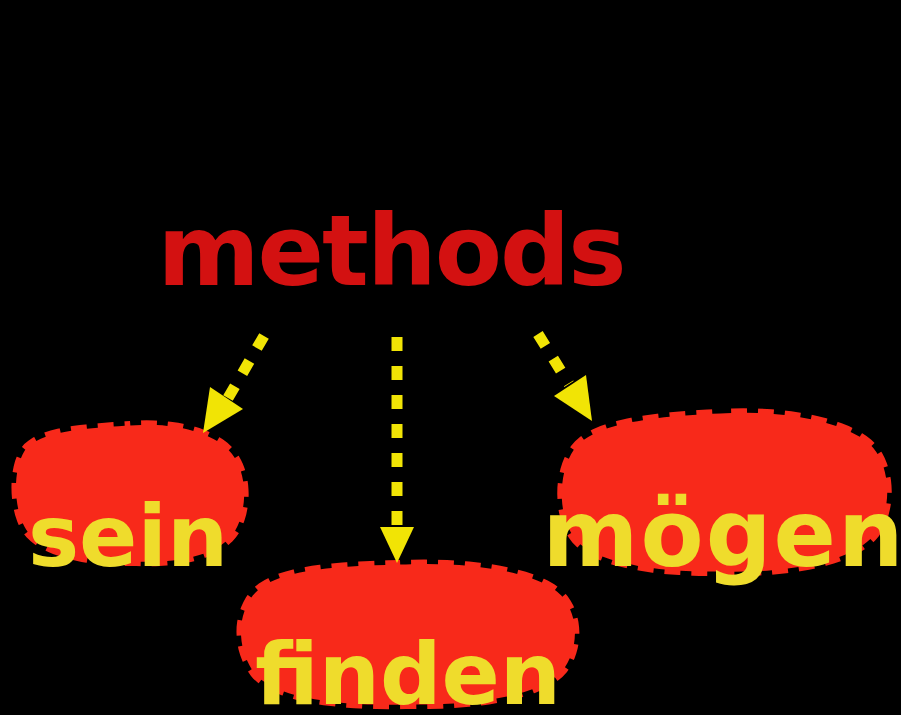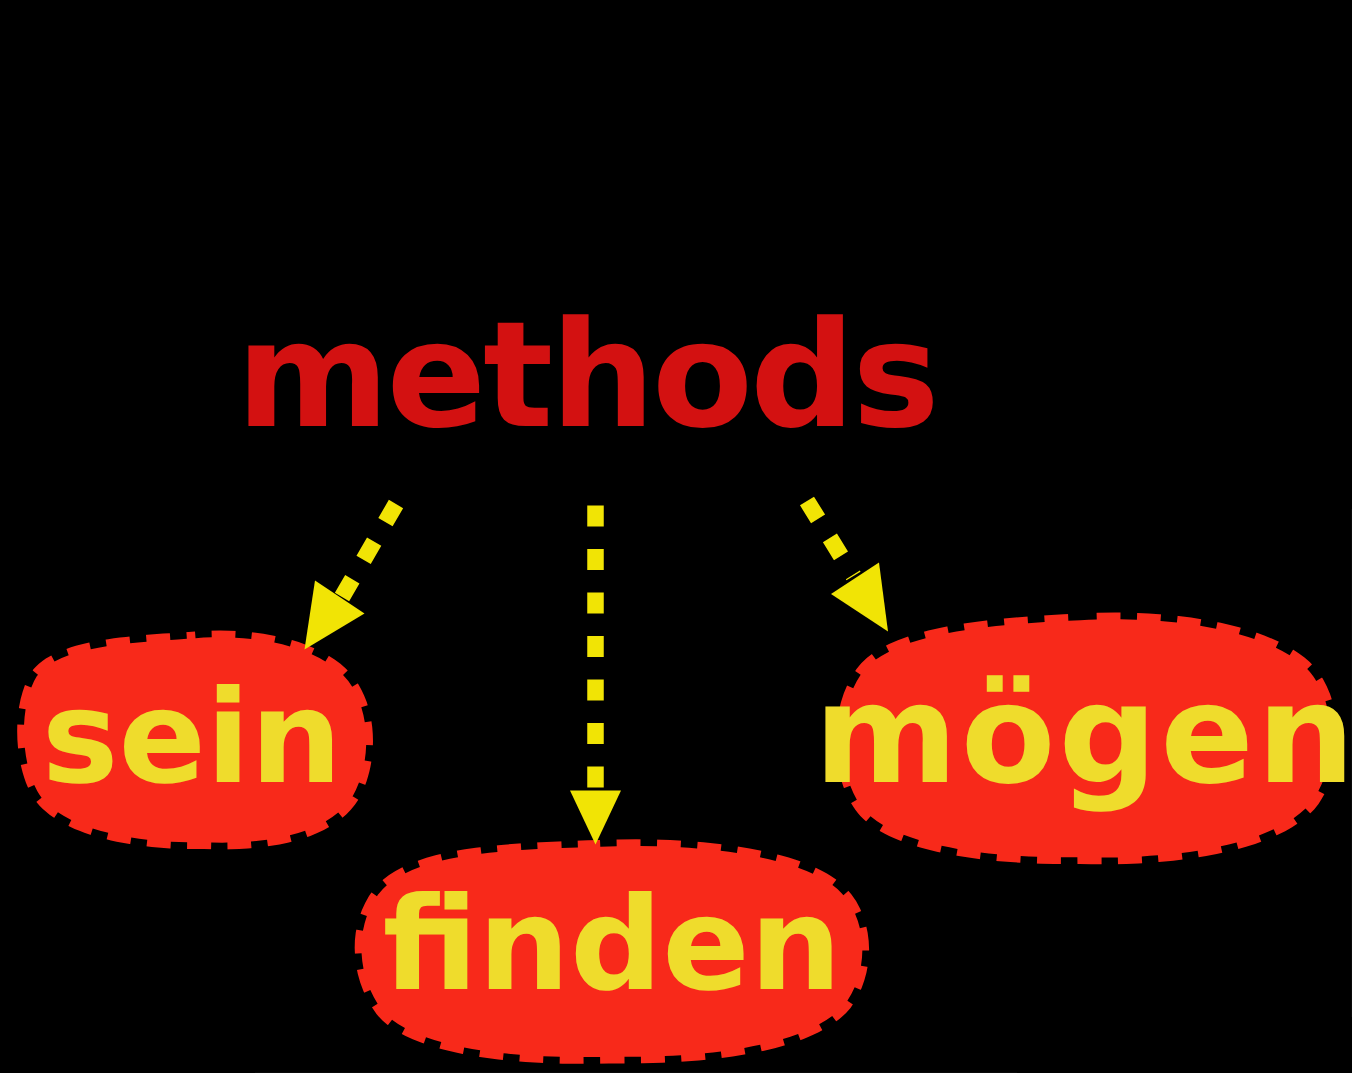--- a/index.html
+++ b/index.html
@@ -48,20 +48,21 @@
     fill:none;
     stroke-linecap:butt;
   }
   .node-label{
     position:absolute;
     transform:translate(-50%,-50%);
     color:var(--node-yellow);
     font-weight:600;
     white-space:nowrap;
     user-select:none;
+    margin-top:44px;
   }
   .label-sein{left:128px;top:492px;font-size:86px;}
   .label-finden{left:408px;top:630px;font-size:86px;}
   .label-moegen{left:724px;top:490px;font-size:92px;letter-spacing:2px;}
 </style>
 </head>
 <body>
 
 <div class="canvas">
 

